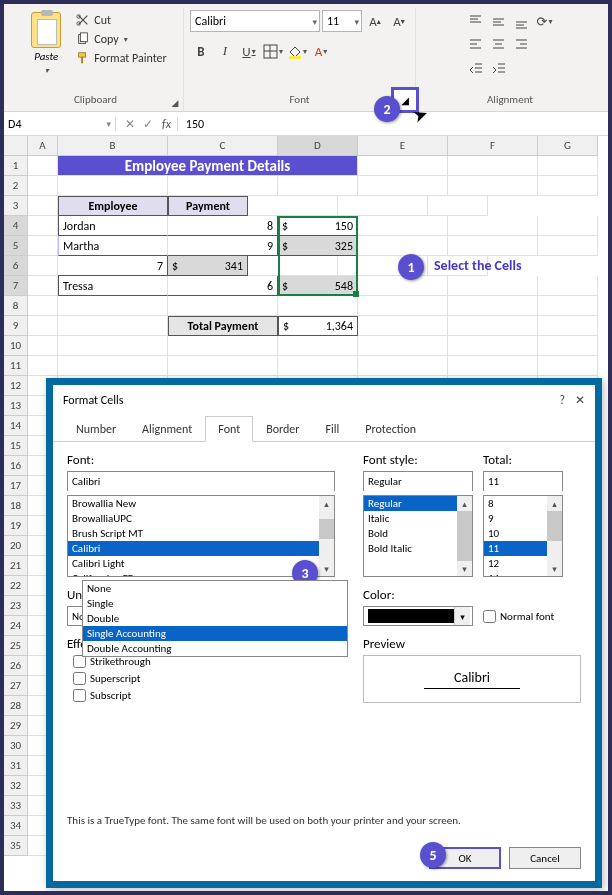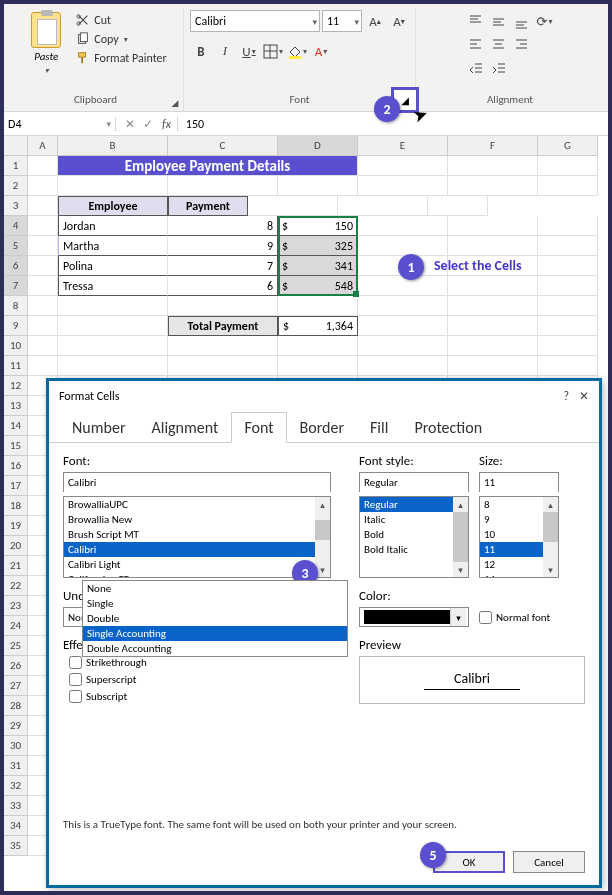--- a/index.html
+++ b/index.html
@@ -136,31 +136,31 @@
     pointer-events: none;
   }
   .fillhandle {
     position: absolute; width: 6px; height: 6px; background: #1a7f45;
     right: -3px; bottom: -3px;
   }
   
   .dialog {
     position: absolute; left: 42px; top: 374px;
     width: 556px; height: 510px;
-    background: #fff; border: 3px solid #0369a1;
+    background: #fff; border: 7px solid #0369a1;
     box-shadow: 2px 2px 8px rgba(0,0,0,0.25);
     display: flex; flex-direction: column;
   }
   .dlg-title {
     padding: 8px 10px; font-size: 12px; display: flex; align-items: center;
   }
   .dlg-title .dlg-btns { margin-left: auto; display: flex; gap: 10px; font-size: 12px; color: #444; }
   .dlg-tabs { display: flex; padding: 0 10px; border-bottom: 1px solid #ccc; }
   .dlg-tab {
-    padding: 5px 12px; font-size: 16px; color: #333;
+    padding: 5px 12px; font-size: 12px; color: #333;
     border: 1px solid transparent; border-bottom: none;
     position: relative; top: 1px;
   }
   .dlg-tab.active {
     background: #fff; border-color: #ccc; border-bottom: 1px solid #fff;
   }
   .dlg-body { padding: 10px 14px; display: flex; gap: 16px; flex: 1; position: relative; }
   .dlg-col { display: flex; flex-direction: column; gap: 4px; }
   .dlg-lbl { font-size: 13px; text-decoration: underline; text-decoration-color: transparent; }
   .listbox {
@@ -479,21 +479,20 @@
           <div class="cell wD money" style="background:#d9d9d9;border-bottom:1px solid #555;border-right:1px solid #555">
             <span>$</span>
             <span>325</span>
           </div>
           <div class="cell wE"></div>
           <div class="cell wF"></div>
           <div class="cell wG"></div>
         </div>
         <div class="cellrow">
           <div class="cell wA"></div>
-          <div class="cell wB" style="border-left:1px solid #555;border-bottom:1px solid #555">Polina</div>
           <div class="cell wC num" style="border-bottom:1px solid #555;border-right:1px solid #555">7</div>
           <div class="cell wD money" style="background:#d9d9d9;border-bottom:1px solid #555;border-right:1px solid #555">
             <span>$</span>
             <span>341</span>
           </div>
           <div class="cell wE"></div>
           <div class="cell wF"></div>
           <div class="cell wG"></div>
         </div>
         <div class="cellrow">
@@ -798,22 +797,22 @@
     <div class="dlg-tab">Protection</div>
   </div>
   <div class="dlg-body">
 
     <div class="dlg-col" style="width:280px">
       <span class="dlg-lbl">Font:</span>
       <div class="combo2" style="width:268px;border-bottom:none">
           <span>Calibri</span>
         </div>
       <div class="listbox" style="width:268px; height:82px">
+        <div class="li">Browallia New</div>
         <div class="li">BrowalliaUPC</div>
-        <div class="li">Browallia New</div>
         <div class="li">Brush Script MT</div>
         <div class="li sel">Calibri</div>
         <div class="li">Calibri Light</div>
         <div class="li">Californian FB</div>
         <div class="scrollbar">
             <div class="sbtn">▴</div>
             <div style="flex:1"></div>
             <div class="sthumb" style="height:20px"></div>
             <div style="flex:3"></div>
             <div class="sbtn">▾</div>
@@ -855,21 +854,21 @@
             <div class="li">Bold Italic</div>
             <div class="scrollbar">
                 <div class="sbtn">▴</div>
                 <div class="sthumb" style="height:50px"></div>
                 <div style="flex:1"></div>
                 <div class="sbtn">▾</div>
               </div>
           </div>
         </div>
         <div class="dlg-col" style="width:80px">
-          <span class="dlg-lbl">Size:</span>
+          <span class="dlg-lbl">Total:</span>
           <div class="combo2" style="border-bottom:none">
               <span>11</span>
             </div>
           <div class="listbox" style="height:82px">
             <div class="li">8</div>
             <div class="li">9</div>
             <div class="li">10</div>
             <div class="li sel">11</div>
             <div class="li">12</div>
             <div class="li">14</div>

